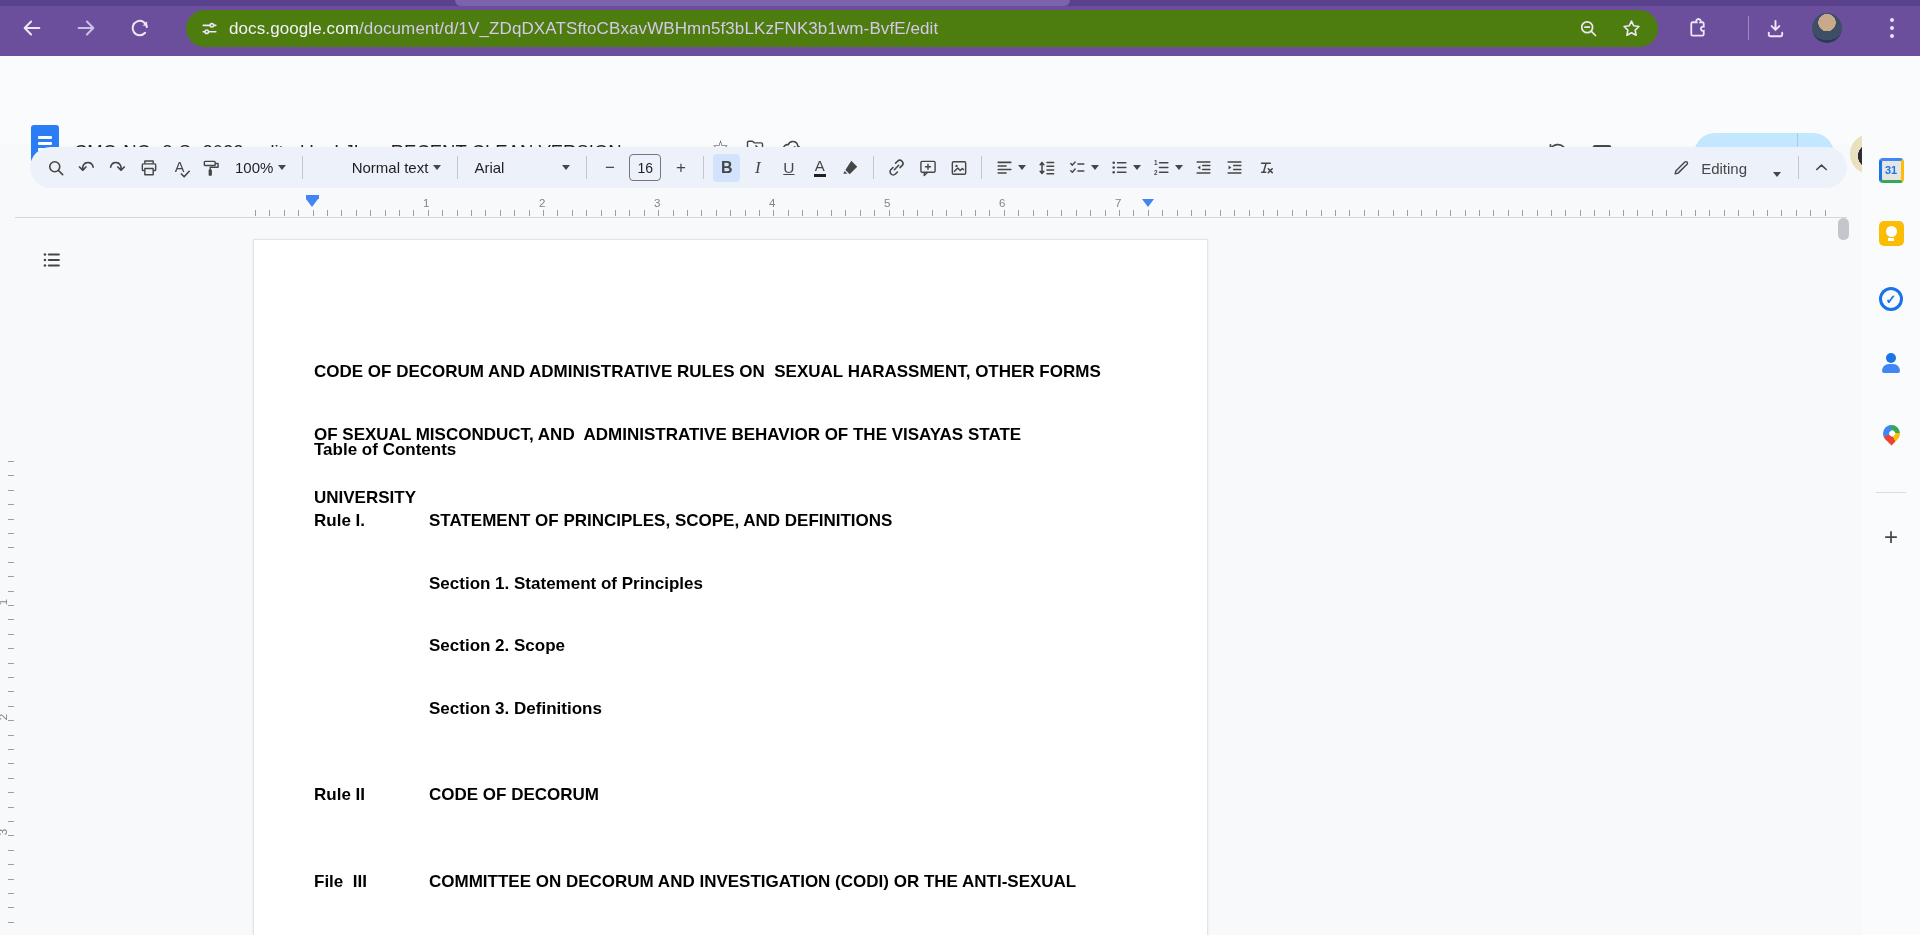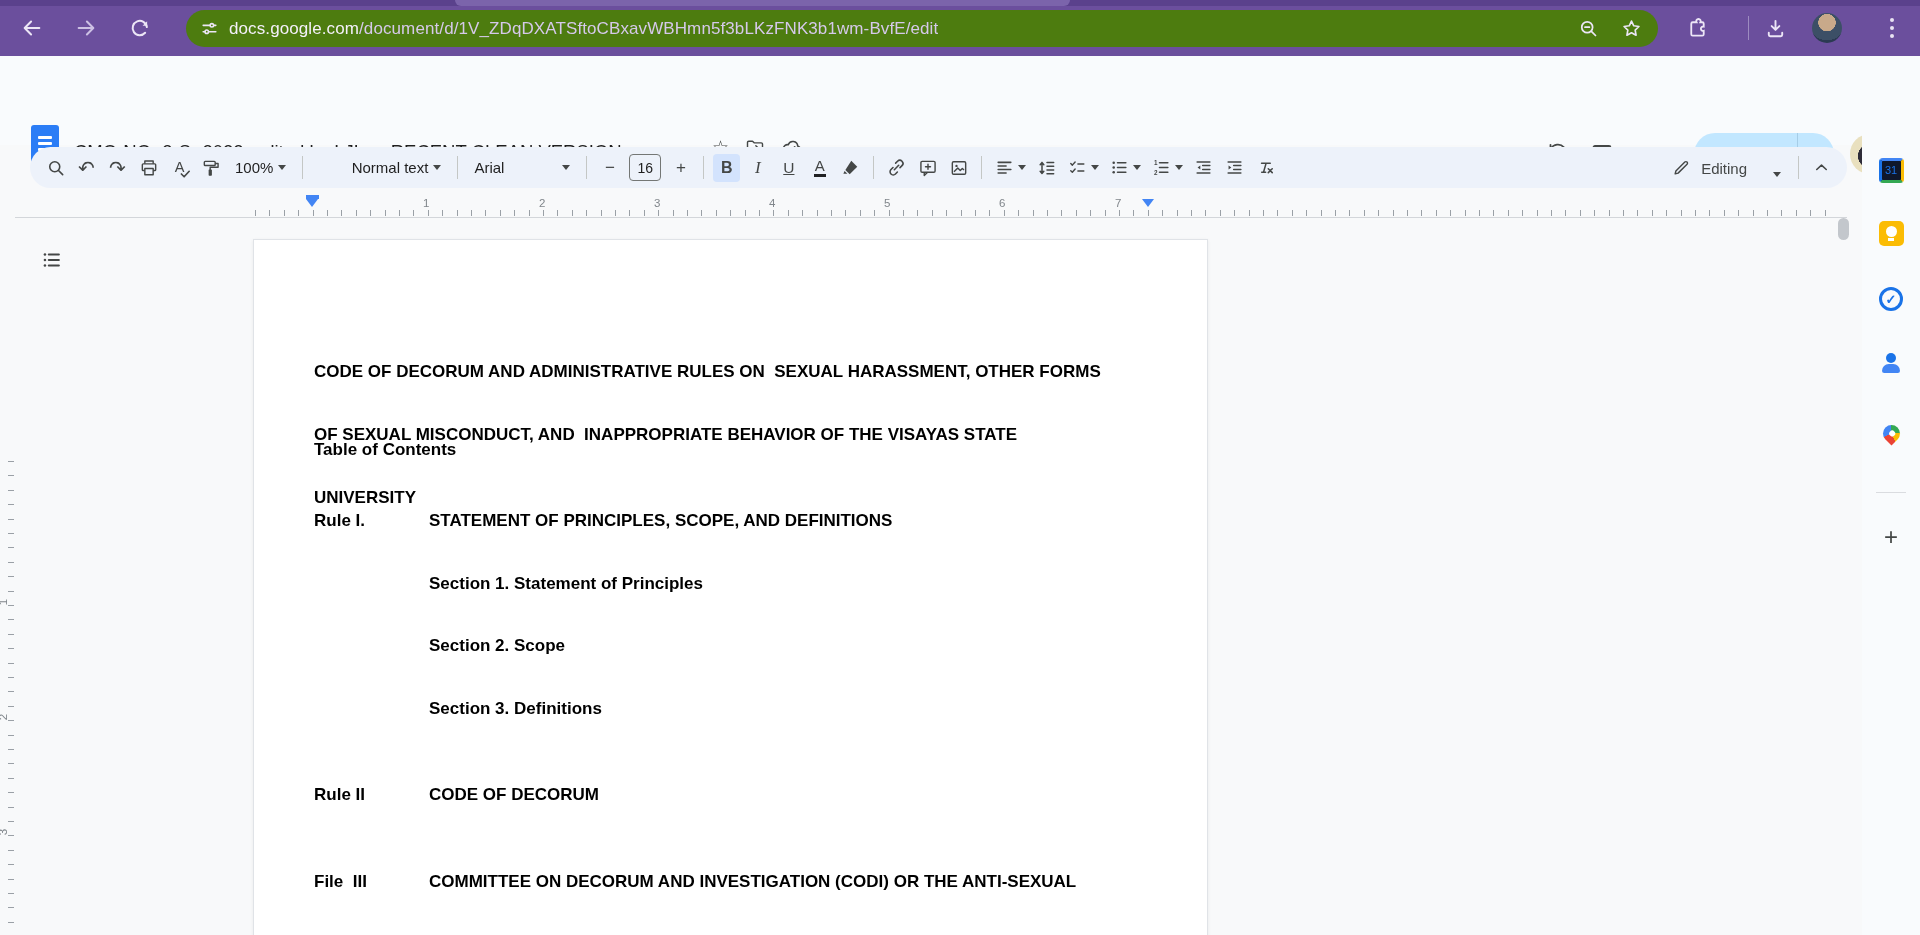--- a/index.html
+++ b/index.html
@@ -85,23 +85,23 @@
       box-shadow:0 1px 3px 1px rgba(60,64,67,.15);font-weight:400;white-space:normal}
   .c-avatar{position:absolute;left:18px;top:17px;width:42px;height:42px;border-radius:50%;
       background:linear-gradient(180deg,#aac9e4 0 38%,#c7a183 38% 62%,#35527a 62%)}
   .c-name{position:absolute;left:70px;top:17px;font-size:16.5px;font-weight:500;color:#1f1f1f}
   .c-time{position:absolute;left:70px;top:39px;font-size:13.5px;color:#5f6368}
   .c-text{position:absolute;left:18px;top:74px;right:28px;font-size:17px;line-height:23px;color:#3c4043}
   
   .scrollthumb{position:absolute;left:1838px;top:0;width:11px;height:22px;background:#c3c7cc;border-radius:6px}
   .sidepanel{position:absolute;top:56px;right:0;width:58px;bottom:0;background:#f9fbfd}
   .sp-item{position:absolute;left:16px;width:26px;height:26px;display:flex;align-items:center;justify-content:center}
-  .cal{box-sizing:border-box;width:25px;height:25px;background:#0f172a;border-radius:4px;
+  .cal{box-sizing:border-box;width:25px;height:25px;background:#e5e5e5;border-radius:4px;
        border-top:3px solid #4285f4;border-left:3px solid #1a73e8;border-right:3px solid #fbbc04;border-bottom:3px solid #34a853;
-       display:flex;align-items:center;justify-content:center;font-size:11px;font-weight:400;color:#1a73e8}
+       display:flex;align-items:center;justify-content:center;font-size:11px;font-weight:700;color:#1a73e8}
   .keep{width:25px;height:25px;background:#fbbc04;border-radius:5px;position:relative}
   .keep i{position:absolute;left:7px;top:5px;width:11px;height:11px;border-radius:50%;background:#fff}
   .keep b{position:absolute;left:9.5px;top:17px;width:6px;height:3px;background:#fff}
   .tasks{width:24px;height:24px;border-radius:50%;border:3px solid #1a73e8;box-sizing:border-box;display:flex;align-items:center;justify-content:center;color:#1a73e8;font-weight:700;font-size:13px}
   .contact{position:relative;width:26px;height:26px}
   .contact i{position:absolute;left:8px;top:3px;width:10px;height:10px;border-radius:50%;background:#1a73e8}
   .contact b{position:absolute;left:4px;top:14px;width:18px;height:9px;border-radius:9px 9px 3px 3px;background:#4285f4}
   .mappin{width:17px;height:17px;border-radius:50% 50% 50% 0;transform:rotate(-45deg);
       background:conic-gradient(from 200deg,#ea4335 0 25%,#4285f4 25% 55%,#34a853 55% 80%,#fbbc04 80%);position:relative}
   .mappin i{position:absolute;left:5.5px;top:5.5px;width:6px;height:6px;border-radius:50%;background:#fff}
@@ -516,21 +516,21 @@
               <circle cx="4.3" cy="18" r="1.4"></circle>
             </g>
           </g>
         </svg>
     </div>
 
     <div class="page">
       <div class="doc">
         <div class="heading">
           <div>CODE OF DECORUM AND ADMINISTRATIVE RULES ON  SEXUAL HARASSMENT, OTHER FORMS</div>
-          <div>OF SEXUAL MISCONDUCT, AND  INAPPROPRIATE BEHAVIOR OF THE VISAYAS STATE</div>
+          <div>OF SEXUAL MISCONDUCT, AND  ADMINISTRATIVE BEHAVIOR OF THE VISAYAS STATE</div>
           <div>UNIVERSITY</div>
         </div>
         <div class="toctitle">Table of Contents</div>
         <div class="toc">
           <div class="trow"><span class="lbl">Rule I.</span><span>STATEMENT OF PRINCIPLES, SCOPE, AND DEFINITIONS</span></div>
           <div class="trow"><span class="lbl"></span><span>Section 1. Statement of Principles</span></div>
           <div class="trow"><span class="lbl"></span><span>Section 2. Scope</span></div>
           <div class="trow"><span class="lbl"></span><span>Section 3. Definitions</span></div>
           <div class="trow g"><span class="lbl">Rule II</span><span>CODE OF DECORUM</span></div>
           <div class="trow g"><span class="lbl">File  III</span><span>COMMITTEE ON DECORUM AND INVESTIGATION (CODI) OR THE ANTI-SEXUAL</span></div>

